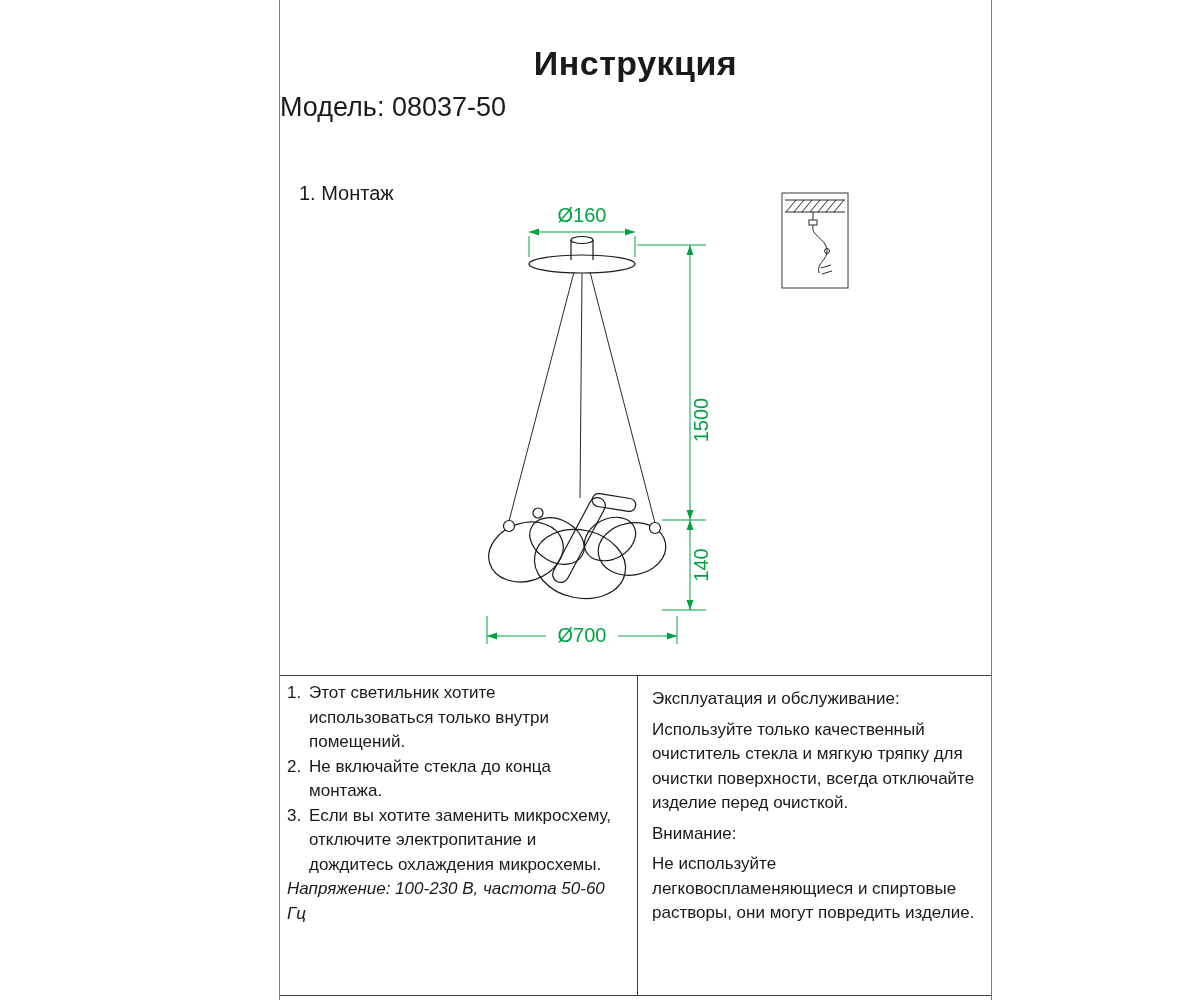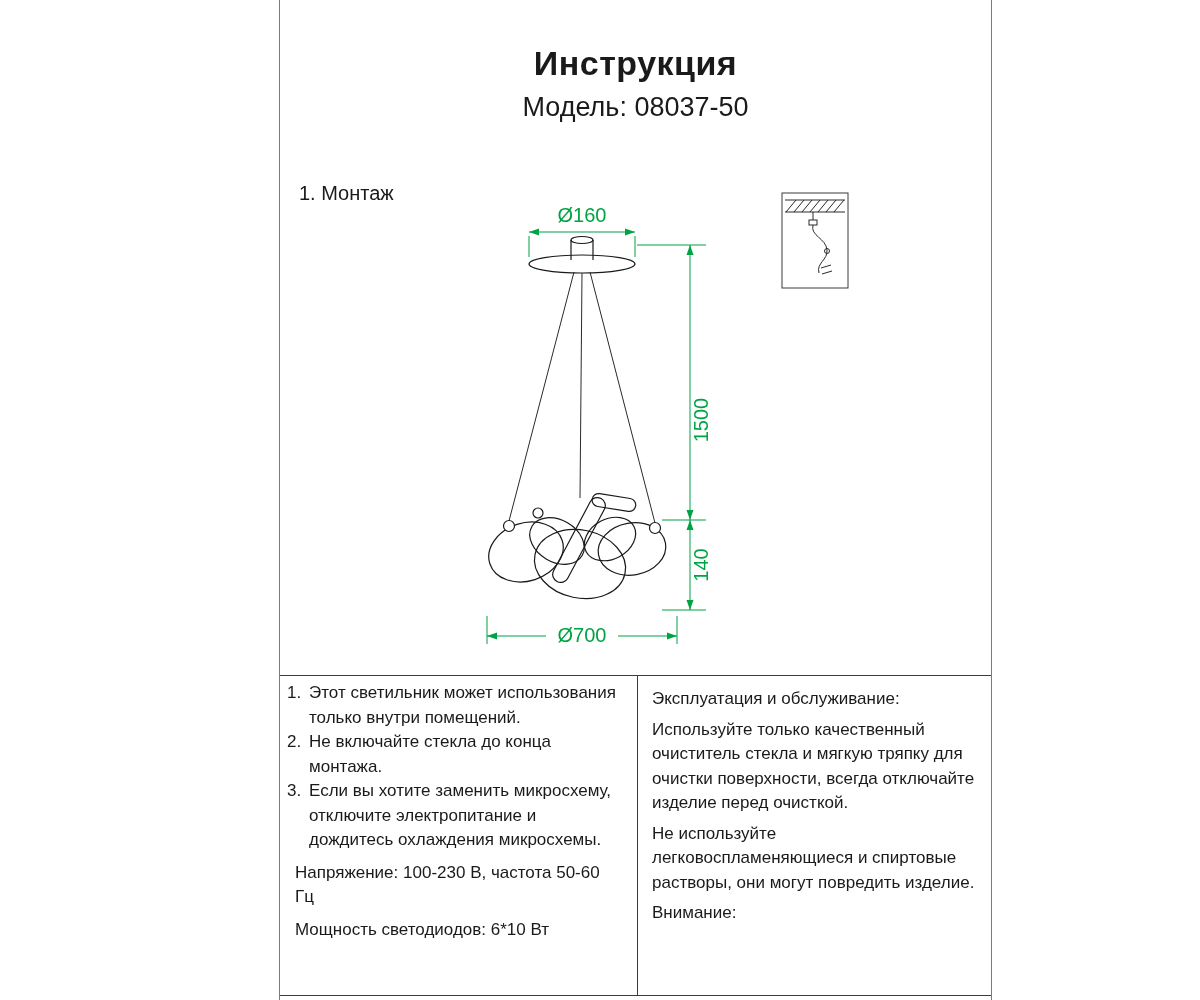--- a/index.html
+++ b/index.html
@@ -20,21 +20,21 @@
     border-right:1px solid #7a7a7a;
     box-sizing:border-box;
   }
   .doc-title{
     position:absolute;top:44px;left:0;right:0;
     text-align:center;
     font-size:34px;font-weight:700;letter-spacing:.5px;
   }
   .model-line{
     position:absolute;top:92px;left:0;right:0;
-    text-align:center;
+    text-align:left;
     font-size:27px;font-weight:400;
   }
   .section-heading{
     position:absolute;top:146px;left:19px;
     font-size:20px;font-weight:400;margin-top:36px;
   }
   .diagram{position:absolute;top:180px;left:0;}
 
   
   .ink{stroke:#1a1a1a;stroke-width:1.2;fill:none;}
@@ -62,21 +62,21 @@
     padding:5px 18px 0 7px;
   }
   .cell.right{
     flex:1;
     border-left:1px solid #3c3c3c;
     padding:5px 10px 0 8px;
   }
   .note-item{display:flex;}
   .note-num{width:22px;flex:none;}
   .note-text{flex:1;}
-  .plain-line{margin:8px;}
+  .plain-line{margin:0;font-style:italic;}
   .cell p{margin:6px;}
 </style>
 </head>
 <body>
 
 <div class="page">
   <div class="sheet">
 
     <div class="doc-title">Инструкция</div>
 
@@ -169,36 +169,35 @@
         <line x1="541" y1="88" x2="551" y2="85"></line>
         <line x1="542" y1="94" x2="552" y2="91"></line>
       </g>
     </svg>
 
     <div class="info-table">
 
       <div class="cell left">
         <div class="note-item">
           <span class="note-num">1.</span>
-          <span class="note-text">Этот светильник может использования только внутри помещений.</span>
+          <span class="note-text">Этот светильник хотите использоваться только внутри помещений.</span>
         </div>
         <div class="note-item">
           <span class="note-num">2.</span>
           <span class="note-text">Не включайте стекла до конца монтажа.</span>
         </div>
         <div class="note-item">
           <span class="note-num">3.</span>
           <span class="note-text">Если вы хотите заменить микросхему, отключите электропитание и дождитесь охлаждения микросхемы.</span>
         </div>
         <div class="plain-line">Напряжение: 100-230 В, частота 50-60 Гц</div>
-        <div class="plain-line">Мощность светодиодов: 6*10 Вт</div>
       </div>
 
       <div class="cell right">
         <p>Эксплуатация и обслуживание:</p>
         <p>Используйте только качественный очиститель стекла и мягкую тряпку для очистки поверхности, всегда отключайте изделие перед очисткой.</p>
+        <p>Внимание:</p>
         <p>Не используйте легковоспламеняющиеся и спиртовые растворы, они могут повредить изделие.</p>
-        <p>Внимание:</p>
       </div>
 
     </div>
   </div>
 </div>
 
 </body></html>

